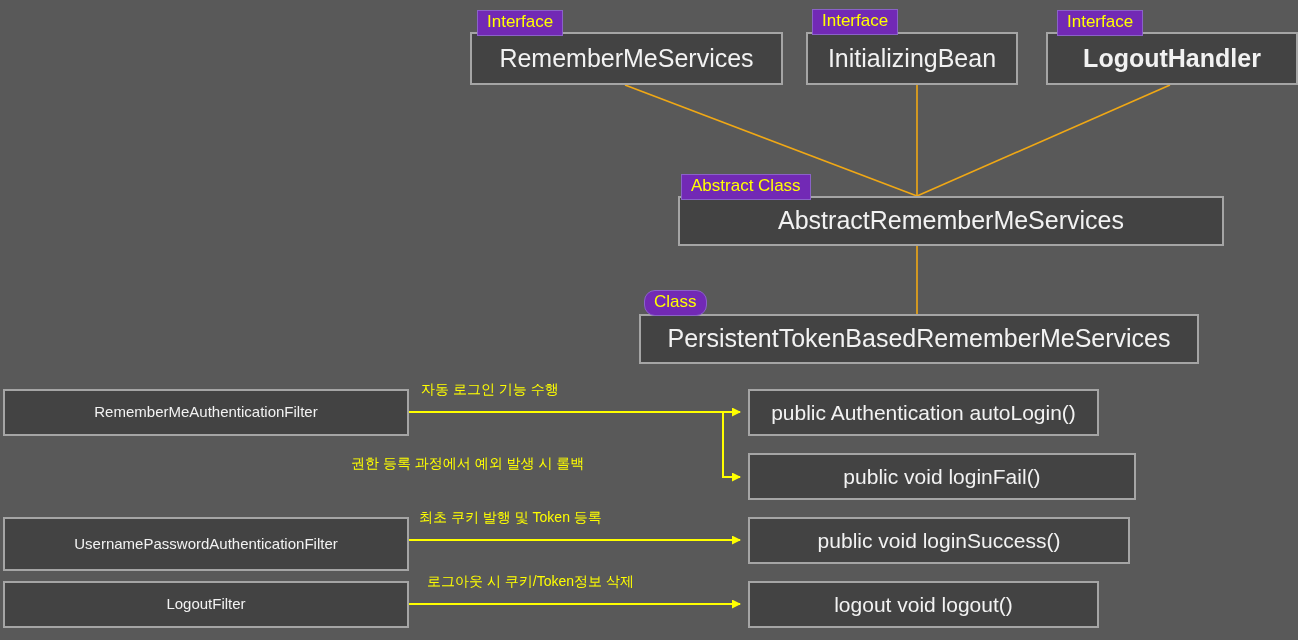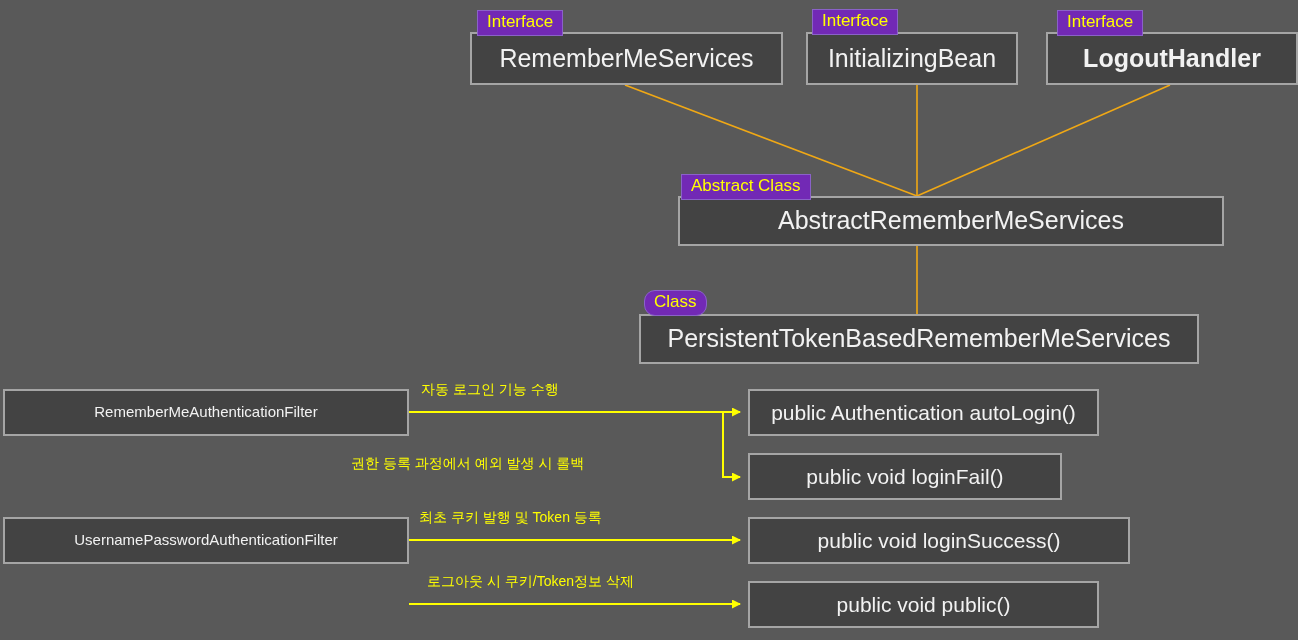--- a/index.html
+++ b/index.html
@@ -100,25 +100,26 @@
   <div class="badge" style="left:1057px; top:10px;">Interface</div>
   <div class="node title-node" style="left:1046px; top:32px; width:252px; height:53px;font-weight:bold;">LogoutHandler</div>
 
   <div class="badge" style="left:681px; top:174px;">Abstract Class</div>
   <div class="node title-node" style="left:678px; top:196px; width:546px; height:50px;">AbstractRememberMeServices</div>
 
   <div class="badge" style="left:644px; top:290px;border-radius:11px;">Class</div>
   <div class="node title-node" style="left:639px; top:314px; width:560px; height:50px;">PersistentTokenBasedRememberMeServices</div>
 
   <div class="node filter-node" style="left:3px; top:389px; width:406px; height:47px;">RememberMeAuthenticationFilter</div>
-  <div class="node filter-node" style="left:3px; top:517px; width:406px; height:47px;">UsernamePasswordAuthenticationFilter</div>
+  <div class="node filter-node" style="left:3px; top:517px; width:406px; height:54px;">UsernamePasswordAuthenticationFilter</div>
+  <div class="node filter-node" style="left:3px; top:581px; width:406px; height:47px;">LogoutFilter</div>
 
   <div class="node method-node" style="left:748px; top:389px; width:351px; height:47px;">public Authentication autoLogin()</div>
-  <div class="node method-node" style="left:748px; top:453px; width:314px; height:47px;">public void loginFail()</div>
+  <div class="node method-node" style="left:748px; top:453px; width:388px; height:47px;">public void loginFail()</div>
   <div class="node method-node" style="left:748px; top:517px; width:382px; height:47px;">public void loginSuccess()</div>
-  <div class="node method-node" style="left:748px; top:581px; width:351px; height:47px;">public void public()</div>
+  <div class="node method-node" style="left:748px; top:581px; width:351px; height:47px;">logout void logout()</div>
 
   <div class="edge-label" style="left:421px; top:381px;">자동 로그인 기능 수행</div>
   <div class="edge-label" style="left:351px; top:455px;">권한 등록 과정에서 예외 발생 시 롤백</div>
   <div class="edge-label" style="left:419px; top:509px;">최초 쿠키 발행 및 Token 등록</div>
   <div class="edge-label" style="left:427px; top:573px;">로그아웃 시 쿠키/Token정보 삭제</div>
 
 </div>
 
 </body></html>

